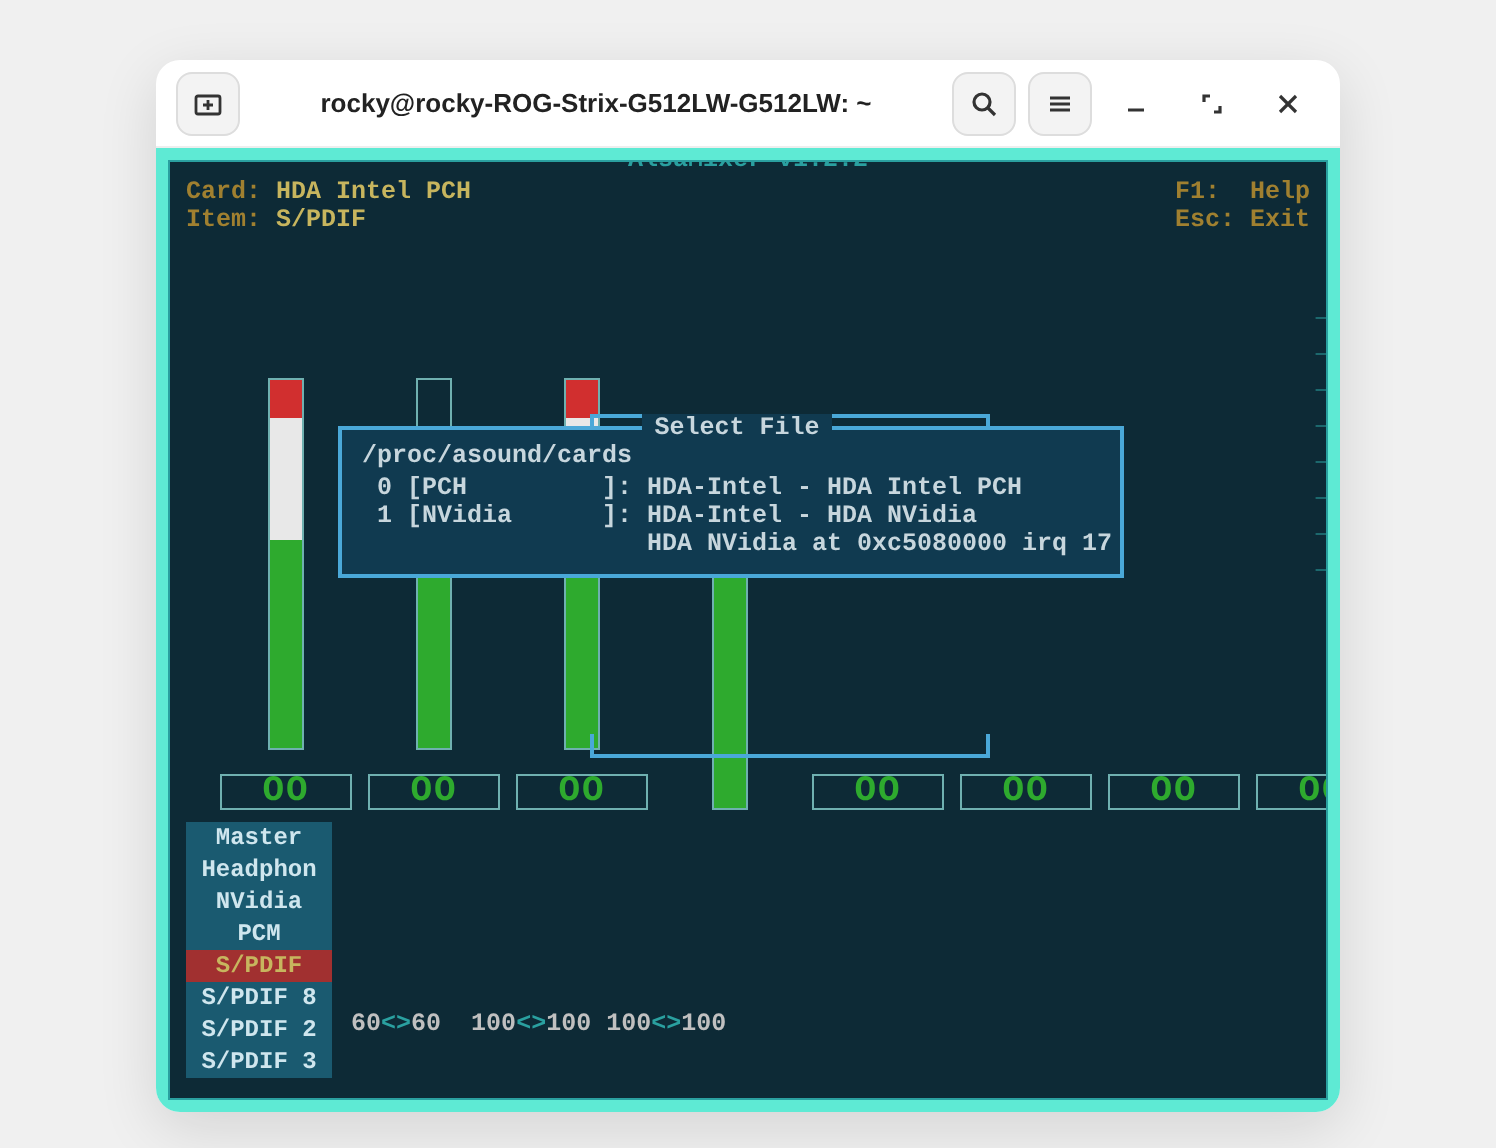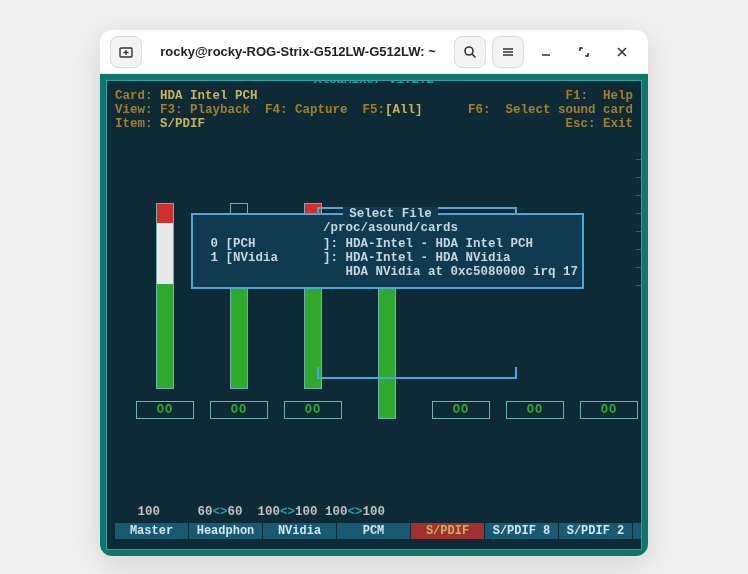--- a/index.html
+++ b/index.html
@@ -4,21 +4,21 @@
 <style>
   * { margin: 0; padding: 0; box-sizing: border-box; }
   body {
     background: #f0f0f0;
     font-family: -apple-system, BlinkMacSystemFont, sans-serif;
     padding: 30px;
     display: flex;
     justify-content: center;
   }
   .window {
-    width: 548px;
+    width: 592px;
     background: #fff;
     border-radius: 12px;
     box-shadow: 0 8px 30px rgba(0,0,0,0.12);
     overflow: hidden;
   }
   .titlebar {
     height: 44px;
     display: flex;
     align-items: center;
     padding: 0 10px;
@@ -39,21 +39,21 @@
     text-align:center;
     font-weight:700;
     font-size:13px;
     color:#222;
     white-space:nowrap;
     overflow:hidden;
     text-overflow:ellipsis;
   }
   .tb-right { display:flex; align-items:center; gap:6px; }
   .term {
-    background:#0f766e;
+    background:#5eead4;
     padding:6px;
   }
   .term-inner {
     border:1px solid #2aa0a0;
     background:#0d2a36;
     font-family: "Courier New", monospace;
     font-size:12.5px;
     font-weight:bold;
     color:#c0c0c0;
     padding:4px 8px 8px 8px;
@@ -93,21 +93,21 @@
     background:transparent;
   }
   .bar-red { position:absolute; left:0; right:0; top:0; background:#d12f2f; }
   .bar-white { position:absolute; left:0; right:0; background:#e8e8e8; }
   .bar-green { position:absolute; left:0; right:0; bottom:0; background:#2eaa2e; }
   .oo-box {
     margin-top:12px;
     border:1px solid #6fb0b0;
     padding:0 20px;
     color:#2eaa2e;
-    font-size:12px;
+    font-size:18px;
     line-height:16px;
     letter-spacing:1px;
   }
   .arrows {
     position:absolute;
     right:-2px;
     top:68px;
     color:#2aa0a0;
     font-size:12px;
     line-height:18px;
@@ -123,21 +123,21 @@
     color:#c7d6dd;
     z-index:5;
     box-shadow:0 0 0 4px rgba(0,0,0,0.0);
   }
   .dialog-title {
     text-align:center;
     color:#c7d6dd;
     margin-top:-14px;
   }
   .dialog-title span { background:#103a50; padding:0 6px; }
-  .dialog-sub { text-align:center; color:#c7d6dd; margin-bottom:2px; }
+  .dialog-sub { color:#c7d6dd; margin-bottom:2px; }
   .dialog-line { white-space:pre; color:#c7d6dd; }
   .dialog-stub {
     position:absolute;
     top:126px;
     left:210px;
     width:200px;
     height:10px;
     border-top:2px solid #4aa8d8;
     border-left:2px solid #4aa8d8;
     border-right:2px solid #4aa8d8;
@@ -161,20 +161,21 @@
     white-space:pre;
     color:#c0c0c0;
   }
   .vol-row .sep { color:#2aa0a0; }
   .name-row {
     position:absolute;
     bottom:10px;
     left:8px;
     display:flex;
     gap:0;
+    flex-direction:column;
   }
   .chname {
     width:74px;
     text-align:center;
     background:#1a5a70;
     color:#cfe6ee;
     font-size:12px;
     padding:1px 0;
     border-right:1px solid #0d2a36;
     overflow:hidden;
@@ -236,24 +237,20 @@
   <div class="term">
     <div class="term-inner">
 
       <div class="app-title"><span>AlsaMixer v1.2.2</span></div>
 
       <div class="hdr-row">
         <div><span class="lbl">Card:</span> <span class="val">HDA Intel PCH</span></div>
         <div class="lbl">F1:  Help</div>
       </div>
       <div class="hdr-row">
-        <div><span class="lbl">View:</span> <span class="lbl">F3: Playback  F4: Capture  F5:</span><span class="all">[All]</span></div>
-        <div class="lbl">F6:  Select sound card</div>
-      </div>
-      <div class="hdr-row">
         <div><span class="lbl">Item:</span> <span class="val">S/PDIF</span></div>
         <div class="lbl">Esc: Exit</div>
       </div>
 
       <div class="mixer-area" id="mixer">
           <div class="channel" style="left: 20px;">
             <div class="bar-outer">
               <div class="bar-red" style="height: 18.6px;"></div>
               <div class="bar-white" style="top: 18.6px; height: 63.24px;"></div>
               <div class="bar-green" style="height: 104.16px;"></div>

